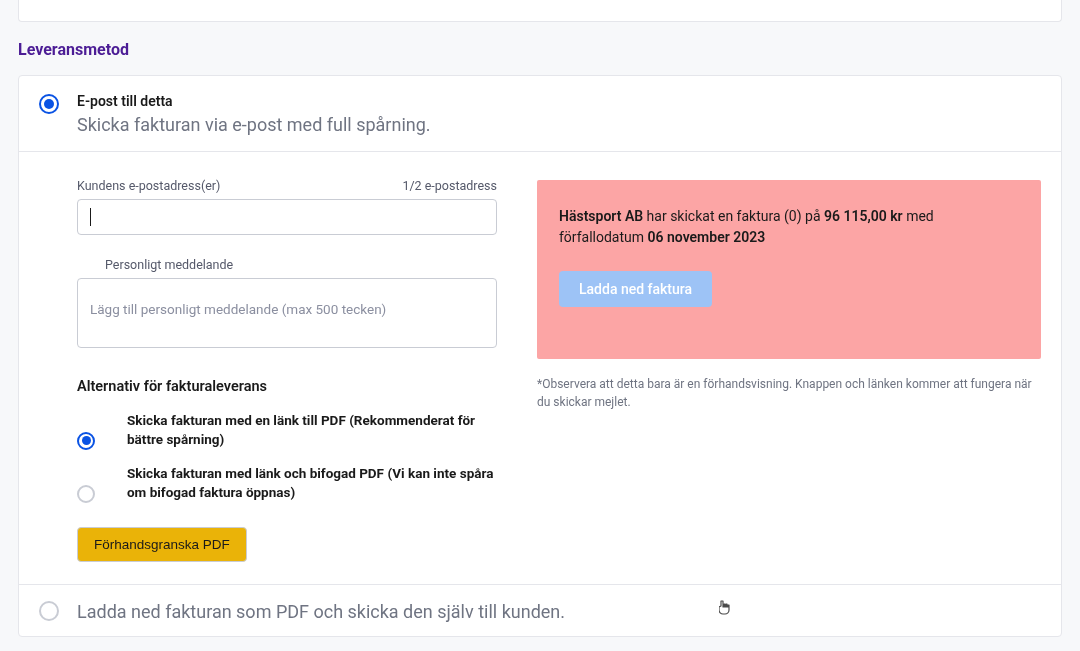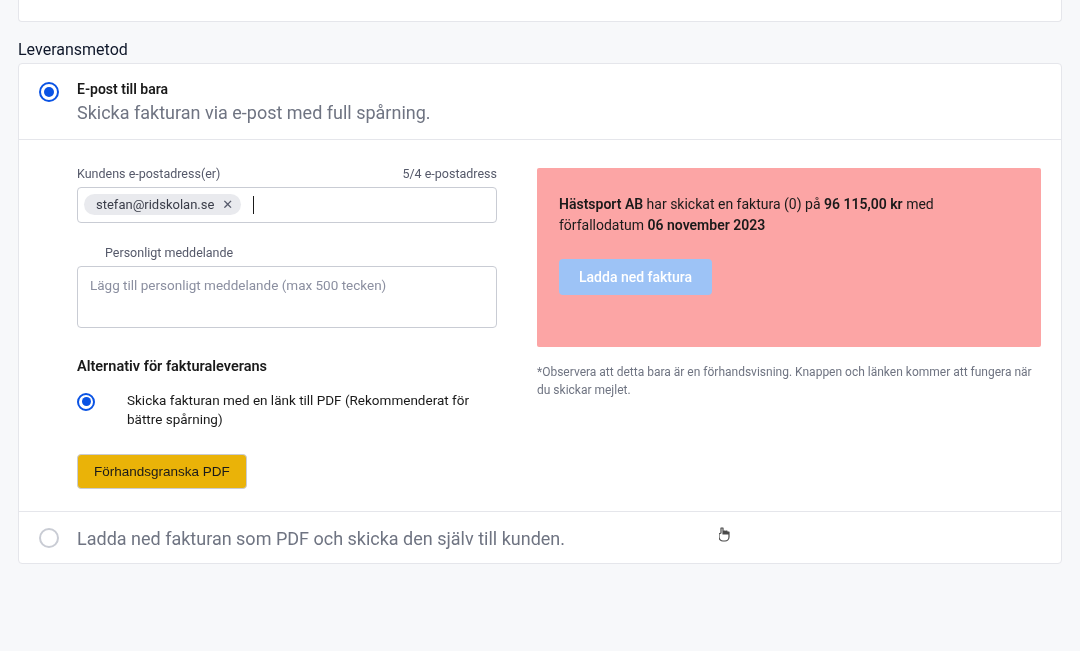--- a/index.html
+++ b/index.html
@@ -1,41 +1,41 @@
 <!DOCTYPE html>
 <html><head>
 <meta charset="utf-8">
 <style>
   * { box-sizing: border-box; margin: 0; padding: 0; }
   html, body { width: 1080px; height: 651px; font-family: -apple-system, BlinkMacSystemFont, "Segoe UI", Roboto, Arial, sans-serif; background: #f7f8fa; color: #1a1a1a; }
   .page { padding: 0 18px; }
   .top-card { background:#fff; border:1px solid #e5e6eb; border-radius:4px; height:22px; margin-bottom:18px; border-top:none; border-top-left-radius:0; border-top-right-radius:0; }
-  .section-title { font-size:16px; font-weight:400; margin-bottom:4px; color:#0f172a; }
+  .section-title { font-size:16px; font-weight:700; margin-bottom:16px; color:#4c1d95; }
   .main-card { background:#fff; border:1px solid #e5e6eb; border-radius:4px; }
   .option-header { display:flex; align-items:flex-start; padding:16px 20px; border-bottom:1px solid #e5e6eb; }
   .radio { position:relative; width:20px; height:20px; border:2px solid #c9ccd4; border-radius:50%; margin-right:18px; margin-top:2px; flex-shrink:0; cursor:pointer; background:#fff; }
   .radio.selected { border-color:#0a53e4; }
   .radio.selected::after { content:""; position:absolute; top:3px; left:3px; width:10px; height:10px; background:#0a53e4; border-radius:50%; }
   .radio.small { width:18px; height:18px; }
   .radio.small.selected::after { top:2.5px; left:2.5px; width:9px; height:9px; }
   .opt-title { font-size:14px; font-weight:600; color:#1a1a1a; line-height:1.4; }
   .opt-sub { font-size:18px; color:#6f7482; margin-top:2px; }
   .body-split { display:flex; padding:26px 20px 22px 58px; gap:40px; }
   .left-col { flex:0 0 420px; }
   .right-col { flex:1; padding-top:2px; }
   .label-row { display:flex; justify-content:space-between; font-size:12.5px; color:#55596a; margin-bottom:6px; }
   .chips-input { border:1px solid #c9ccd4; border-radius:4px; min-height:36px; display:flex; align-items:center; padding:4px 6px; gap:6px; }
   .chip { background:#e9eaee; border-radius:12px; padding:3px 8px 3px 12px; display:flex; align-items:center; gap:8px; font-size:13px; color:#3a3d49; }
   .chip-x { display:inline-block; font-size:13px; color:#55596a; cursor:pointer; line-height:1; }
   .cursor-blink { width:1px; height:18px; background:#1a1a1a; margin-left:6px; }
   .msg-label { font-size:12.5px; color:#55596a; margin-top:22px; margin-bottom:6px;margin-left:28px; }
-  .textarea { width:100%; height:62px; border:1px solid #c9ccd4; border-radius:4px; padding:10px 12px; font-size:13.5px; color:#ef4444; resize:none; font-family:inherit; }
+  .textarea { width:100%; height:70px; border:1px solid #c9ccd4; border-radius:4px; padding:22px 12px; font-size:13.5px; color:#ef4444; resize:none; font-family:inherit; }
   .textarea::placeholder { color:#8b8fa0; }
   .subsection-title { font-size:14.5px; font-weight:600; margin-top:26px; margin-bottom:16px; color:#1a1a1a; }
-  .radio-opt { display:flex; align-items:flex-start; gap:14px; margin-bottom:14px; }
+  .radio-opt { display:flex; align-items:flex-end; gap:14px; margin-bottom:14px;font-weight:bold; }
   .radio-opt .text { font-size:13.5px; color:#1a1a1a; line-height:1.45; }
   .btn-outline { display:inline-block; border:1px solid #c9ccd4; border-radius:4px; background:#eab308; padding:9px 16px; font-size:13.5px; color:#1a1a1a; cursor:pointer; margin-top:10px; }
   .preview-box { background:#fca5a5; padding:26px 20px 26px 22px; border-radius:2px; }
   .preview-text { font-size:14px; line-height:1.55; color:#1a1a1a; margin-bottom:22px; }
   .preview-text b { font-weight:600; }
   .btn-blue { display:inline-block; background:#9dc3f6; color:#fff; font-size:14px; font-weight:500; padding:10px 20px; border-radius:4px; margin-bottom:26px; cursor:default; }
   .help-text { font-size:14px; color:#1a1a1a; line-height:1.5; }
   .help-text a { color:#2a5ae0; text-decoration:underline; cursor:pointer; }
   .note { font-size:12px; color:#6f7482; line-height:1.5; margin-top:16px; }
   .download-row { display:flex; align-items:flex-start; padding:14px 20px; border-top:1px solid #e5e6eb; position:relative; }
@@ -47,50 +47,50 @@
 <div class="page">
   <div class="top-card"></div>
 
   <div class="section-title">Leveransmetod</div>
 
   <div class="main-card">
 
     <div class="option-header">
       <div class="radio selected"></div>
       <div>
-        <div class="opt-title">E-post till bara</div>
+        <div class="opt-title">E-post till detta</div>
         <div class="opt-sub">Skicka fakturan via e-post med full spårning.</div>
       </div>
     </div>
 
     <div class="body-split">
       <div class="left-col">
 
         <div class="label-row">
           <span>Kundens e-postadress(er)</span>
-          <span>5/4 e-postadress</span>
+          <span>1/2 e-postadress</span>
         </div>
         <div class="chips-input">
-          <span class="chip">
-            <span>stefan@ridskolan.se</span>
-            <span class="chip-x">✕</span>
-          </span>
           <span class="cursor-blink"></span>
         </div>
 
         <div class="msg-label">Personligt meddelande</div>
         <textarea class="textarea" placeholder="Lägg till personligt meddelande (max 500 tecken)" style=""></textarea>
 
         <div class="subsection-title">Alternativ för fakturaleverans</div>
 
         <div class="radio-opt">
           <div class="radio small selected"></div>
           <div class="text">Skicka fakturan med en länk till PDF (Rekommenderat för bättre spårning)</div>
         </div>
 
+        <div class="radio-opt">
+          <div class="radio small"></div>
+          <div class="text">Skicka fakturan med länk och bifogad PDF (Vi kan inte spåra om bifogad faktura öppnas)</div>
+        </div>
 
         <button class="btn-outline">Förhandsgranska PDF</button>
       </div>
 
       <div class="right-col">
         <div class="preview-box">
           <div class="preview-text">
             <b>Hästsport AB</b><span> har skickat en faktura (0) på </span><b>96 115,00 kr</b><span> med förfallodatum </span><b>06 november 2023</b>
           </div>
           <div class="btn-blue">Ladda ned faktura</div>

